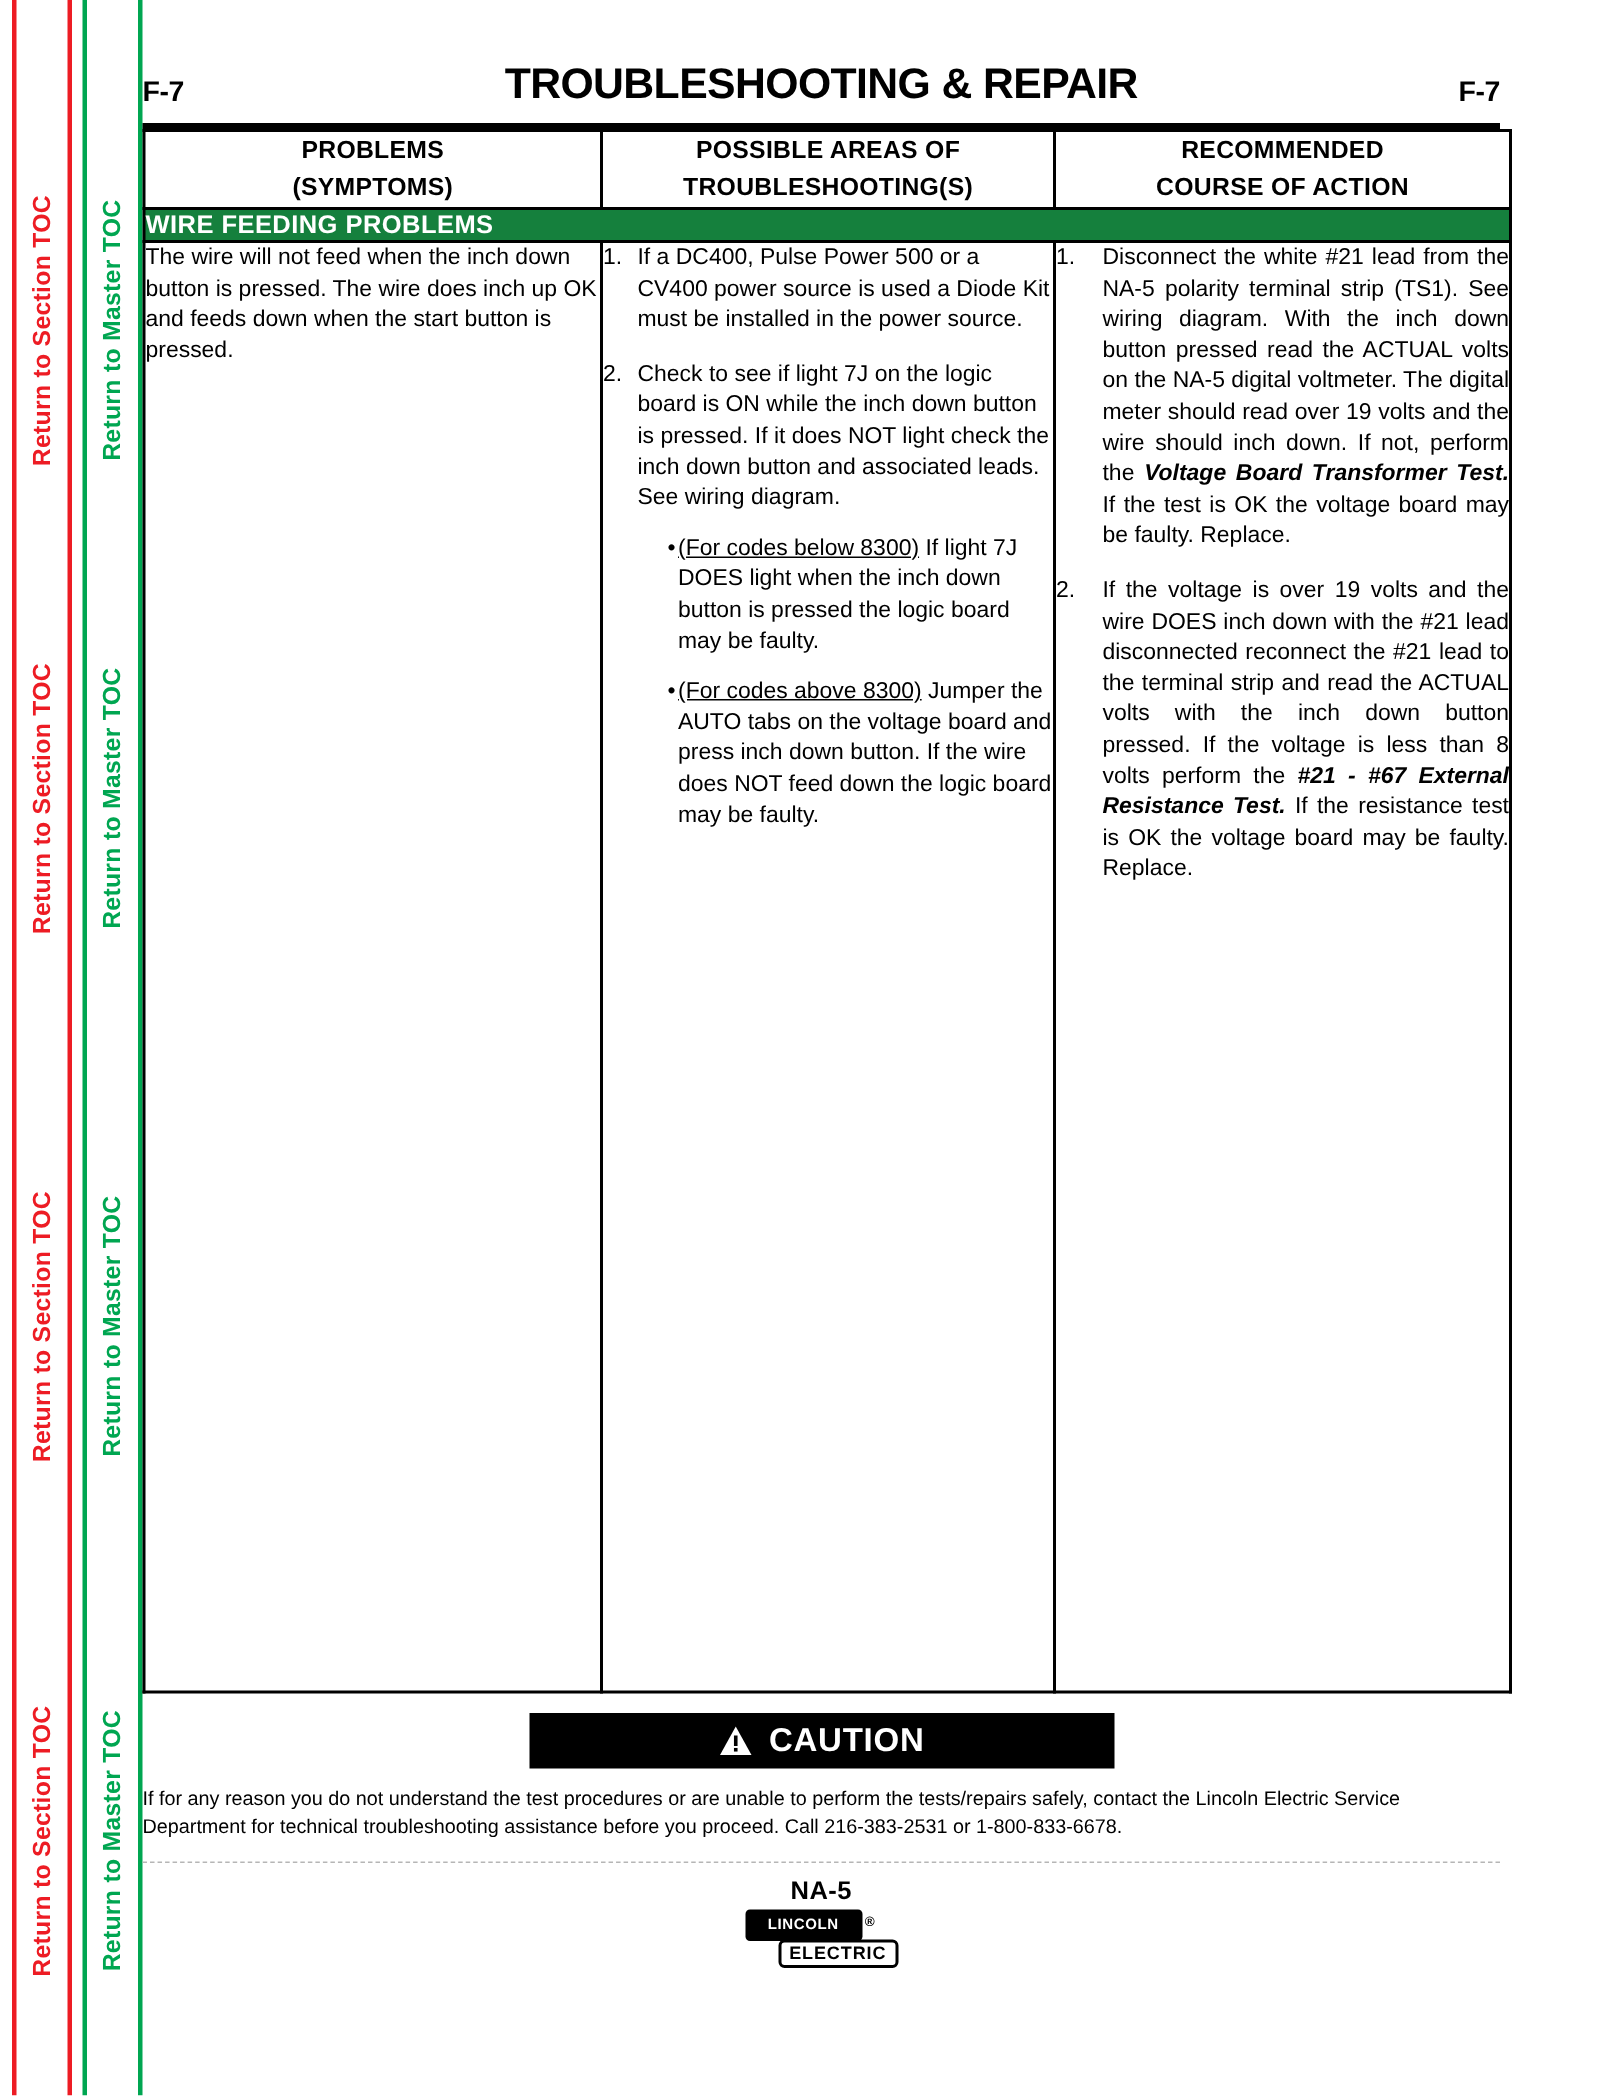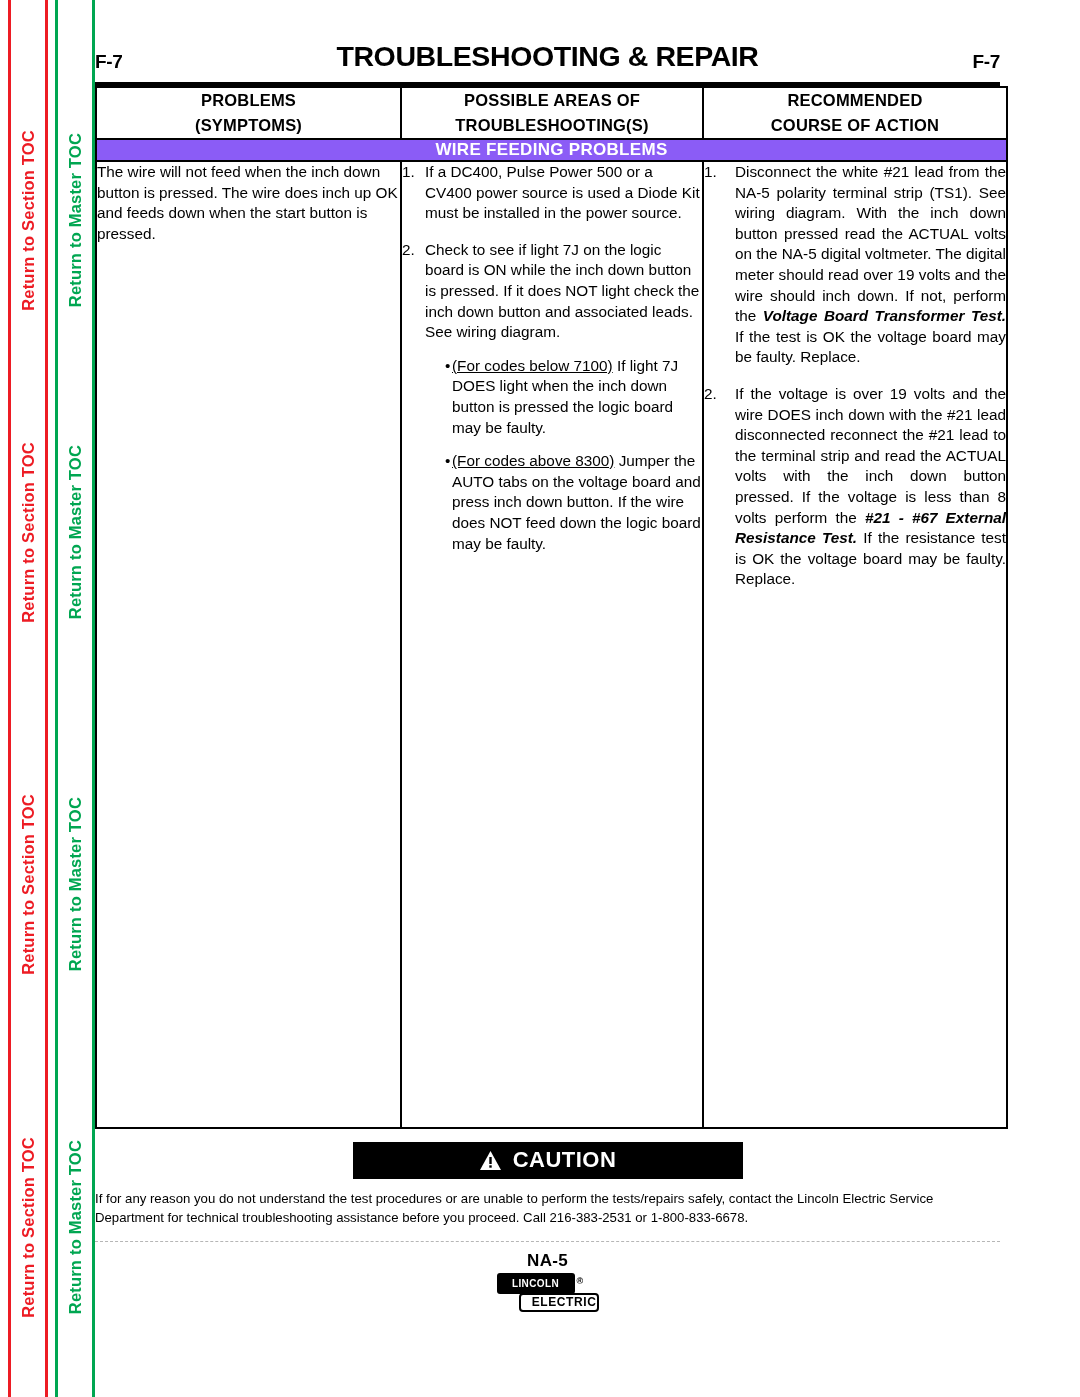--- a/index.html
+++ b/index.html
@@ -118,23 +118,23 @@
   .colhead {
     text-align: center;
     font-size: 16.5px;
     font-weight: bold;
     letter-spacing: 0.2px;
     line-height: 25px;
     padding: 8px 4px 9px 4px;
   }
 
   .banner {
-    background: #8b5cf6;
+    background: #15803d;
     color: #fff;
-    text-align: center;
+    text-align: left;
     font-size: 17px;
     font-weight: bold;
     letter-spacing: 0.3px;
     padding: 7px 0 8px 0;
     border-left: 2.5px solid #000;
     border-right: 2.5px solid #000;
   }
 
   .cell {
     height: 965px;
@@ -242,21 +242,21 @@
     width: 80px; height: 19px;
     box-sizing: border-box;
     border: 2.5px solid #000;
     border-radius: 4px;
     background: #fff;
     color: #000;
     font-size: 12px;
     font-weight: bold;
     letter-spacing: 0.6px;
     line-height: 14px;
-    text-align: right;
+    text-align: center;
   }
 </style>
 </head>
 <body>
 
 <div class="toc-rail section">
   <div class="toc-slot s1">
     <span class="toc-label">Return to Section TOC</span>
   </div>
   <div class="toc-slot s2">
@@ -324,21 +324,21 @@
         <div class="item">
           <span class="num">1.</span>
           <span class="body">If a DC400, Pulse Power 500 or a CV400 power source is used a Diode Kit must be installed in the power source.</span>
         </div>
         <div class="item">
           <span class="num">2.</span>
           <span class="body">
             <span>Check to see if light 7J on the logic board is ON while the inch down button is pressed.  If it does NOT light check the inch down button and associated leads. See wiring diagram.</span>
             <span class="sub">
               <span class="dot">•</span>
-              <span class="stext"><span class="u">(For codes below 7100)</span><span>  If light 7J DOES light when the inch down button is pressed the logic board may be faulty.</span></span>
+              <span class="stext"><span class="u">(For codes below 8300)</span><span>  If light 7J DOES light when the inch down button is pressed the logic board may be faulty.</span></span>
             </span>
             <span class="sub">
               <span class="dot">•</span>
               <span class="stext"><span class="u">(For codes above 8300)</span><span> Jumper the AUTO tabs on the voltage board and press inch down button.  If the wire does NOT feed down the logic board may be faulty.</span></span>
             </span>
           </span>
         </div>
       </td>
 
       <td class="col3 cell just">

